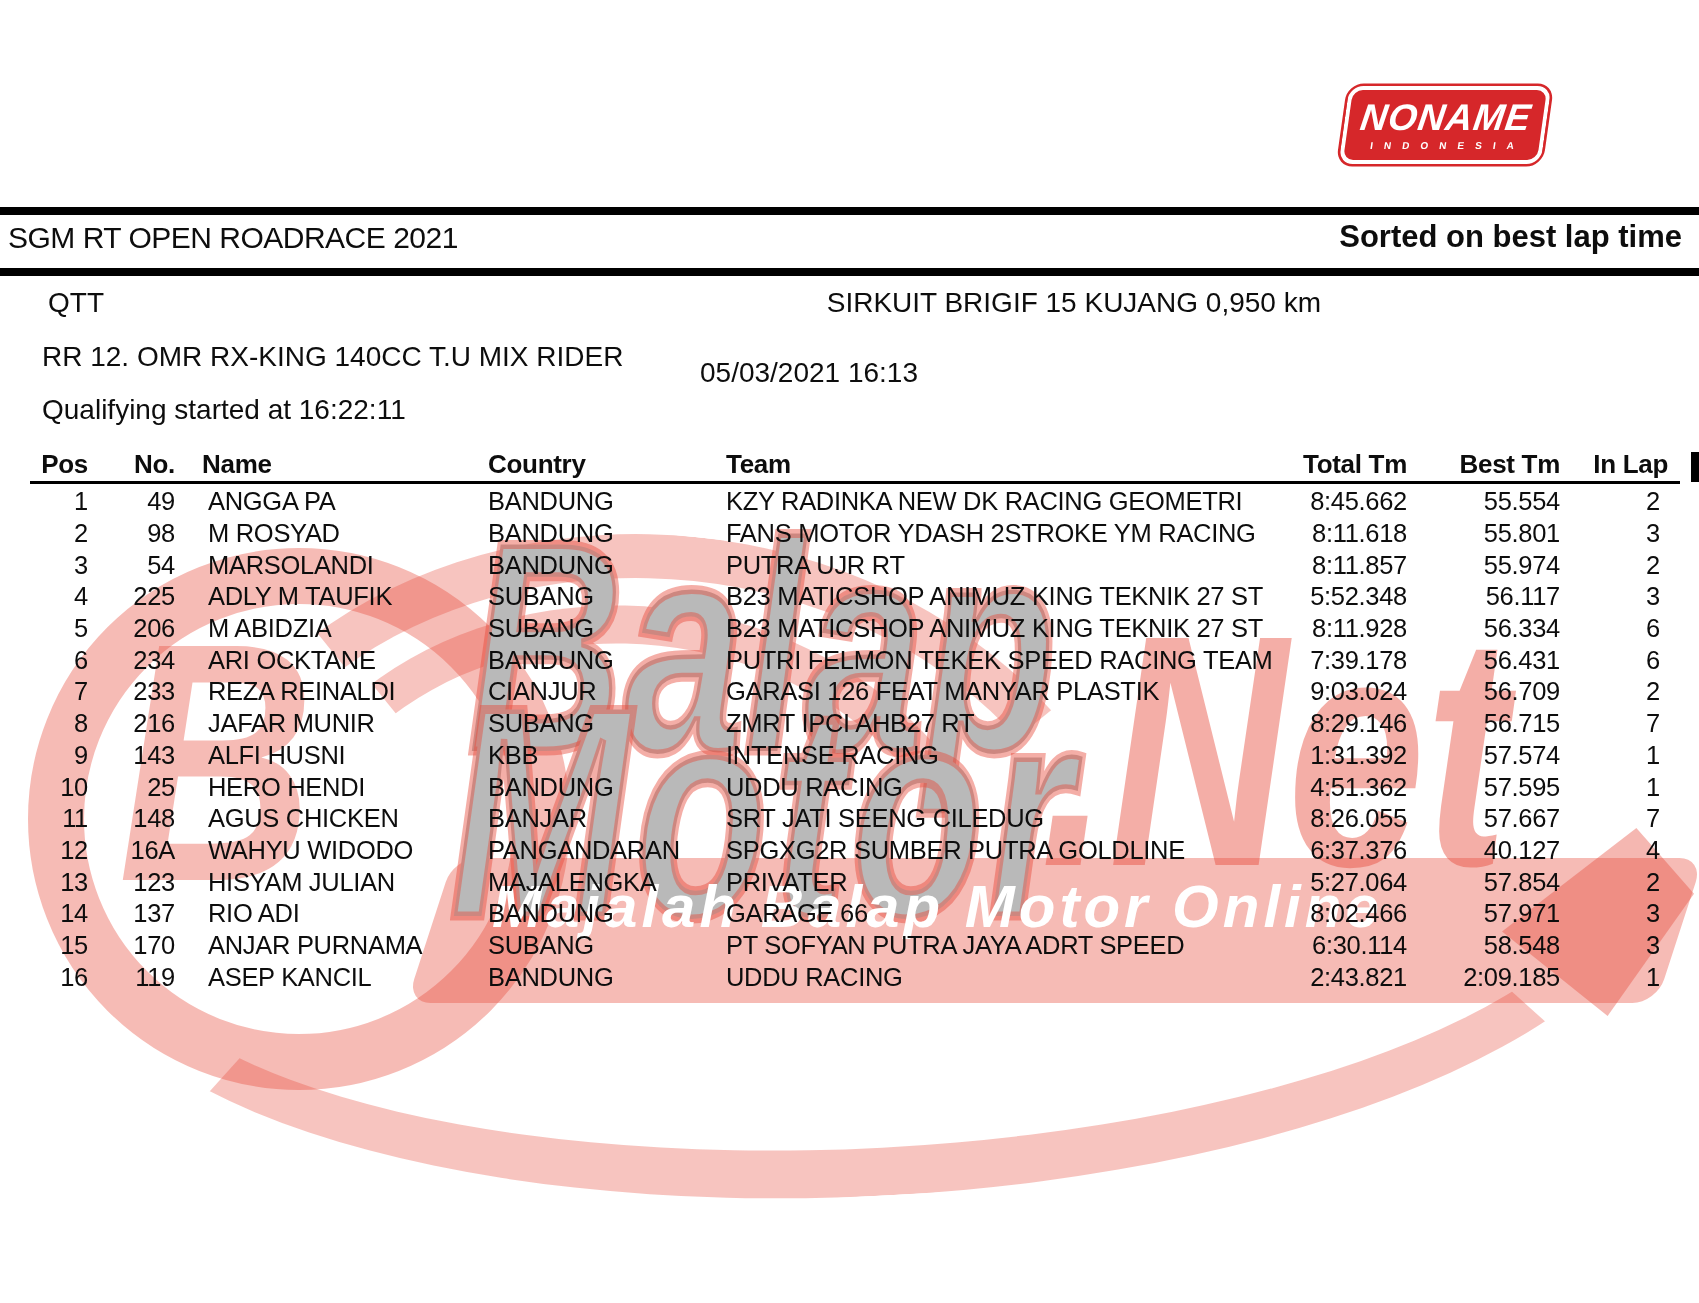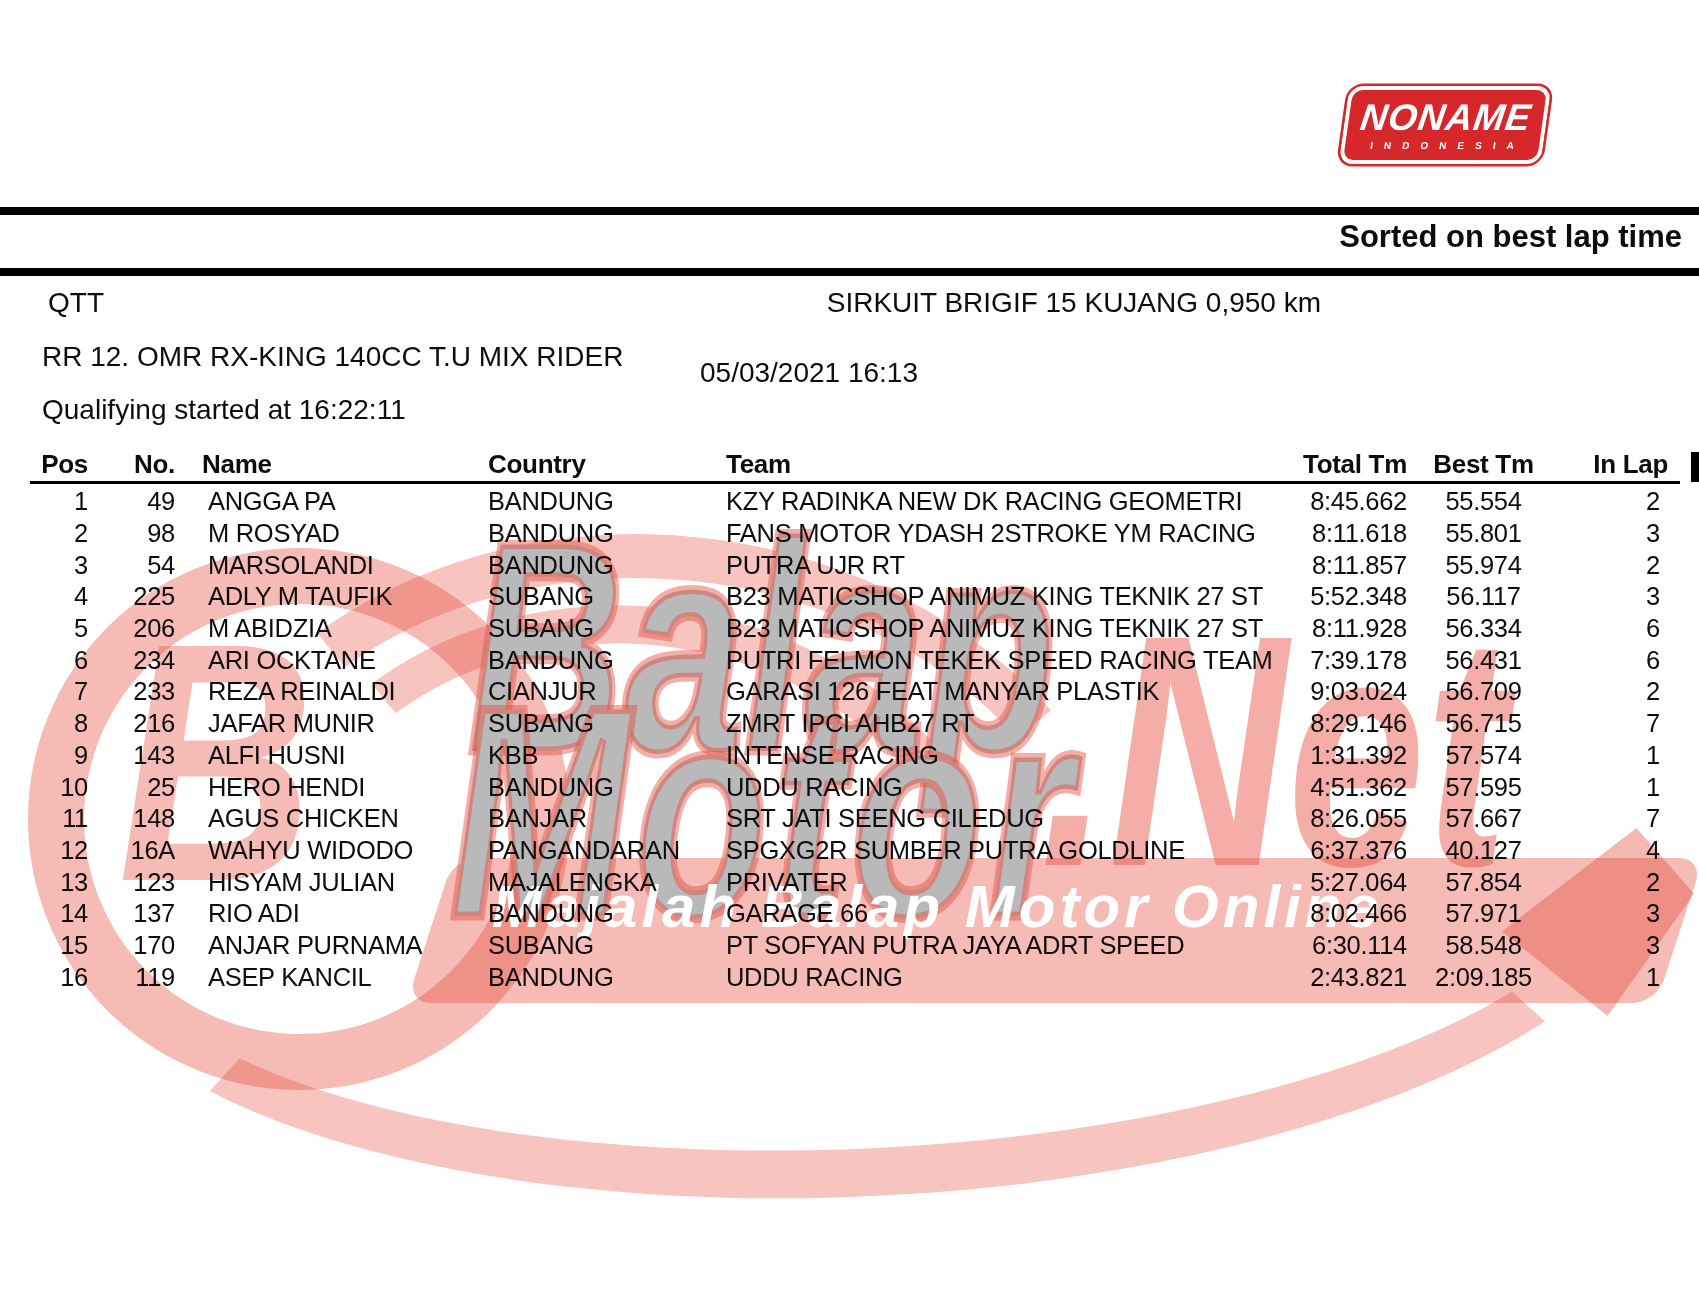--- a/index.html
+++ b/index.html
@@ -106,21 +106,21 @@
   .thead { height:31px; font-weight:bold; font-size:26px; }
   .thead-rule { height:3px; background:#000; margin-top:1px; }
   .tbody { margin-top:2px; }
   .trow { height:31.7px; font-size:25.5px; }
   .c-pos     { text-align:right; padding-right:10px; }
   .c-no      { text-align:right; padding-right:5px; white-space:nowrap; }
   .c-name    { padding-left:28px; white-space:nowrap; }
   .c-country { padding-left:8px;  white-space:nowrap; }
   .c-team    { padding-left:6px;  white-space:nowrap; overflow:hidden; }
   .c-total   { text-align:right; }
-  .c-best    { text-align:center; padding-right:2px; }
+  .c-best    { text-align:right; padding-right:2px; }
   .c-inlap   { text-align:right; padding-right:20px; }
   .thead .c-name { padding-left:22px; }
   .thead .c-inlap { padding-right:12px; }
 </style>
 </head>
 <body>
 
 <div class="layer-wm">
   <div class="wm-ring"></div>
   <div class="wm-monogram">B</div>
@@ -136,20 +136,21 @@
 </div>
 
 <div class="layer-content">
 
   <div class="logo">
     <div class="logo-brand">NONAME</div>
     <div class="logo-sub">INDONESIA</div>
   </div>
 
   <div class="rule rule-top"></div>
+  <div class="event-title">SGM RT OPEN ROADRACE 2021</div>
   <div class="sort-note">Sorted on best lap time</div>
   <div class="rule rule-mid"></div>
 
   <div class="session">QTT</div>
   <div class="circuit">SIRKUIT BRIGIF 15 KUJANG 0,950 km</div>
   <div class="race-class">RR 12. OMR RX-KING 140CC T.U MIX RIDER</div>
   <div class="date-time">05/03/2021 16:13</div>
   <div class="qual-note">Qualifying started at 16:22:11</div>
 
   <div class="rtick"></div>

